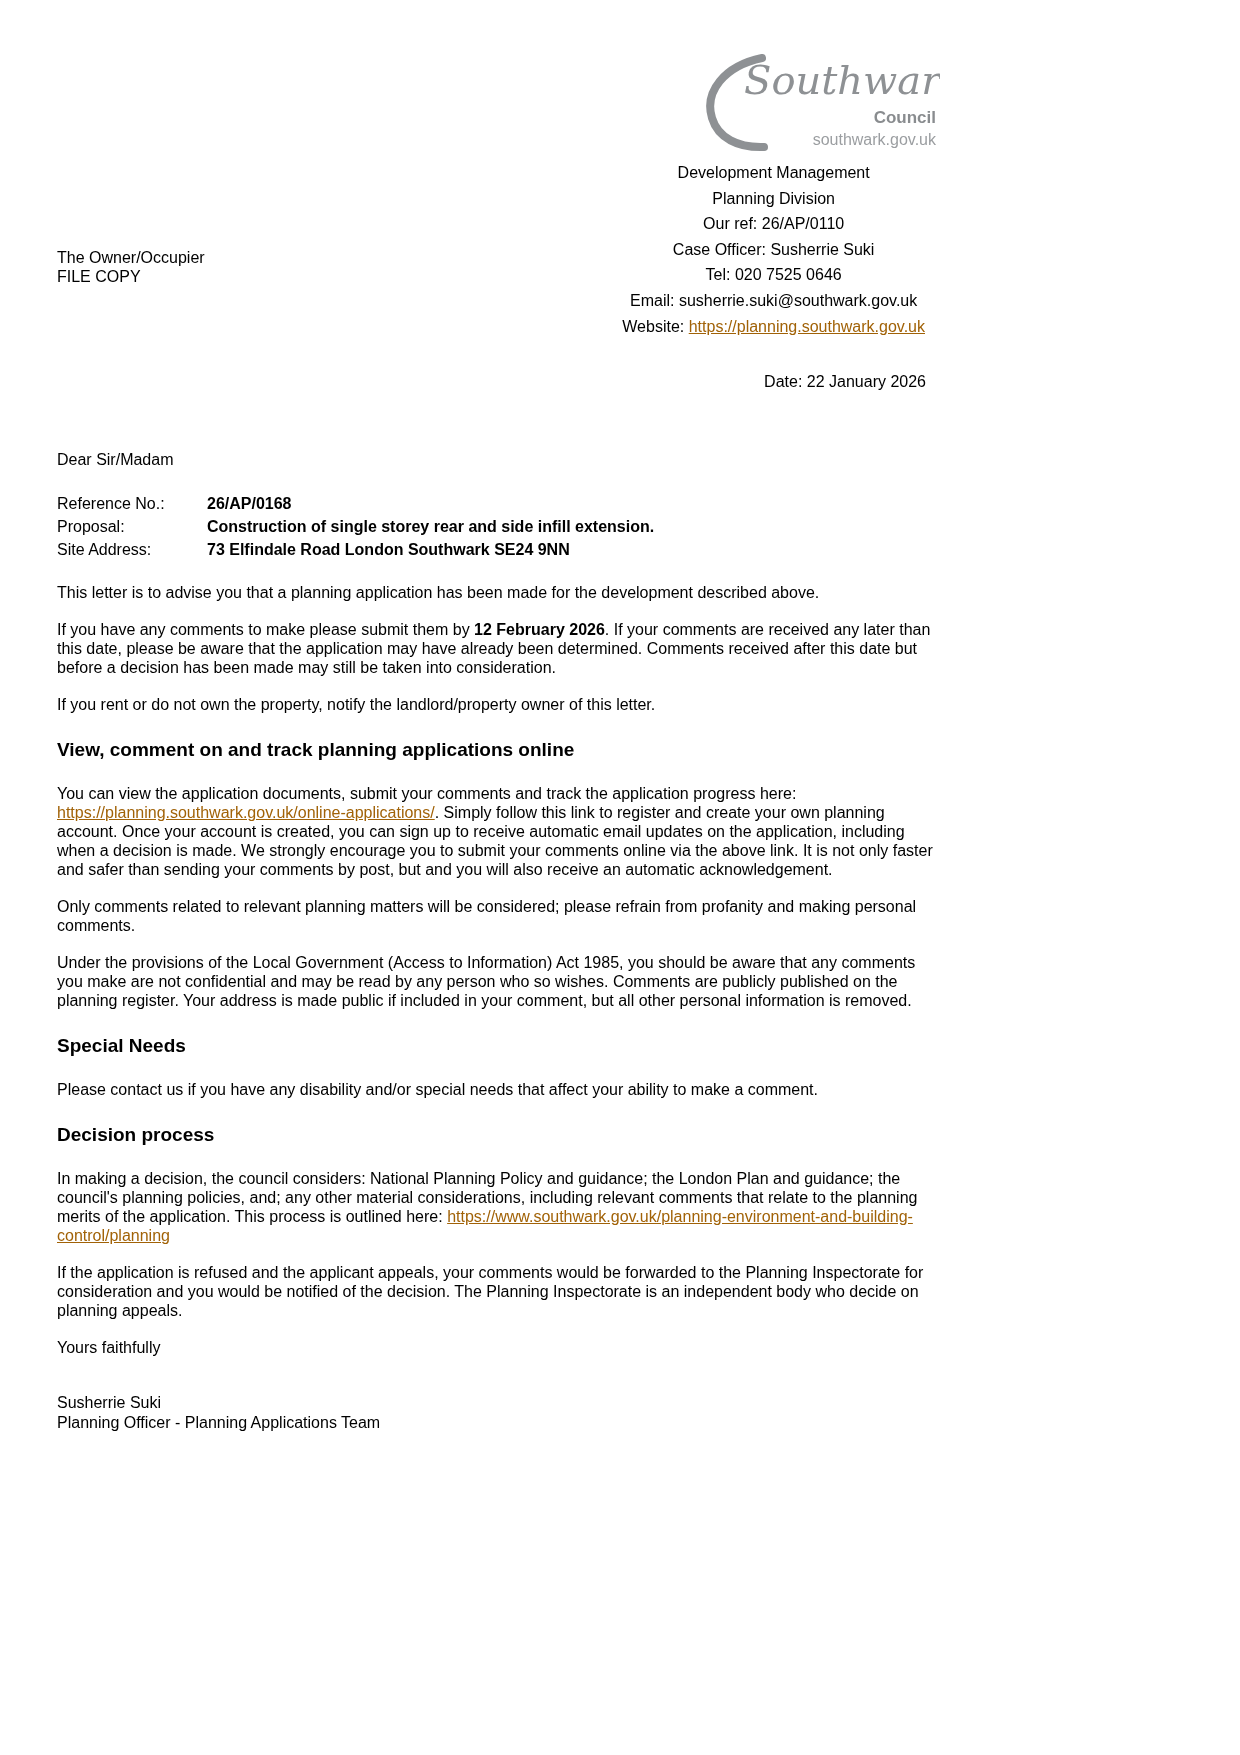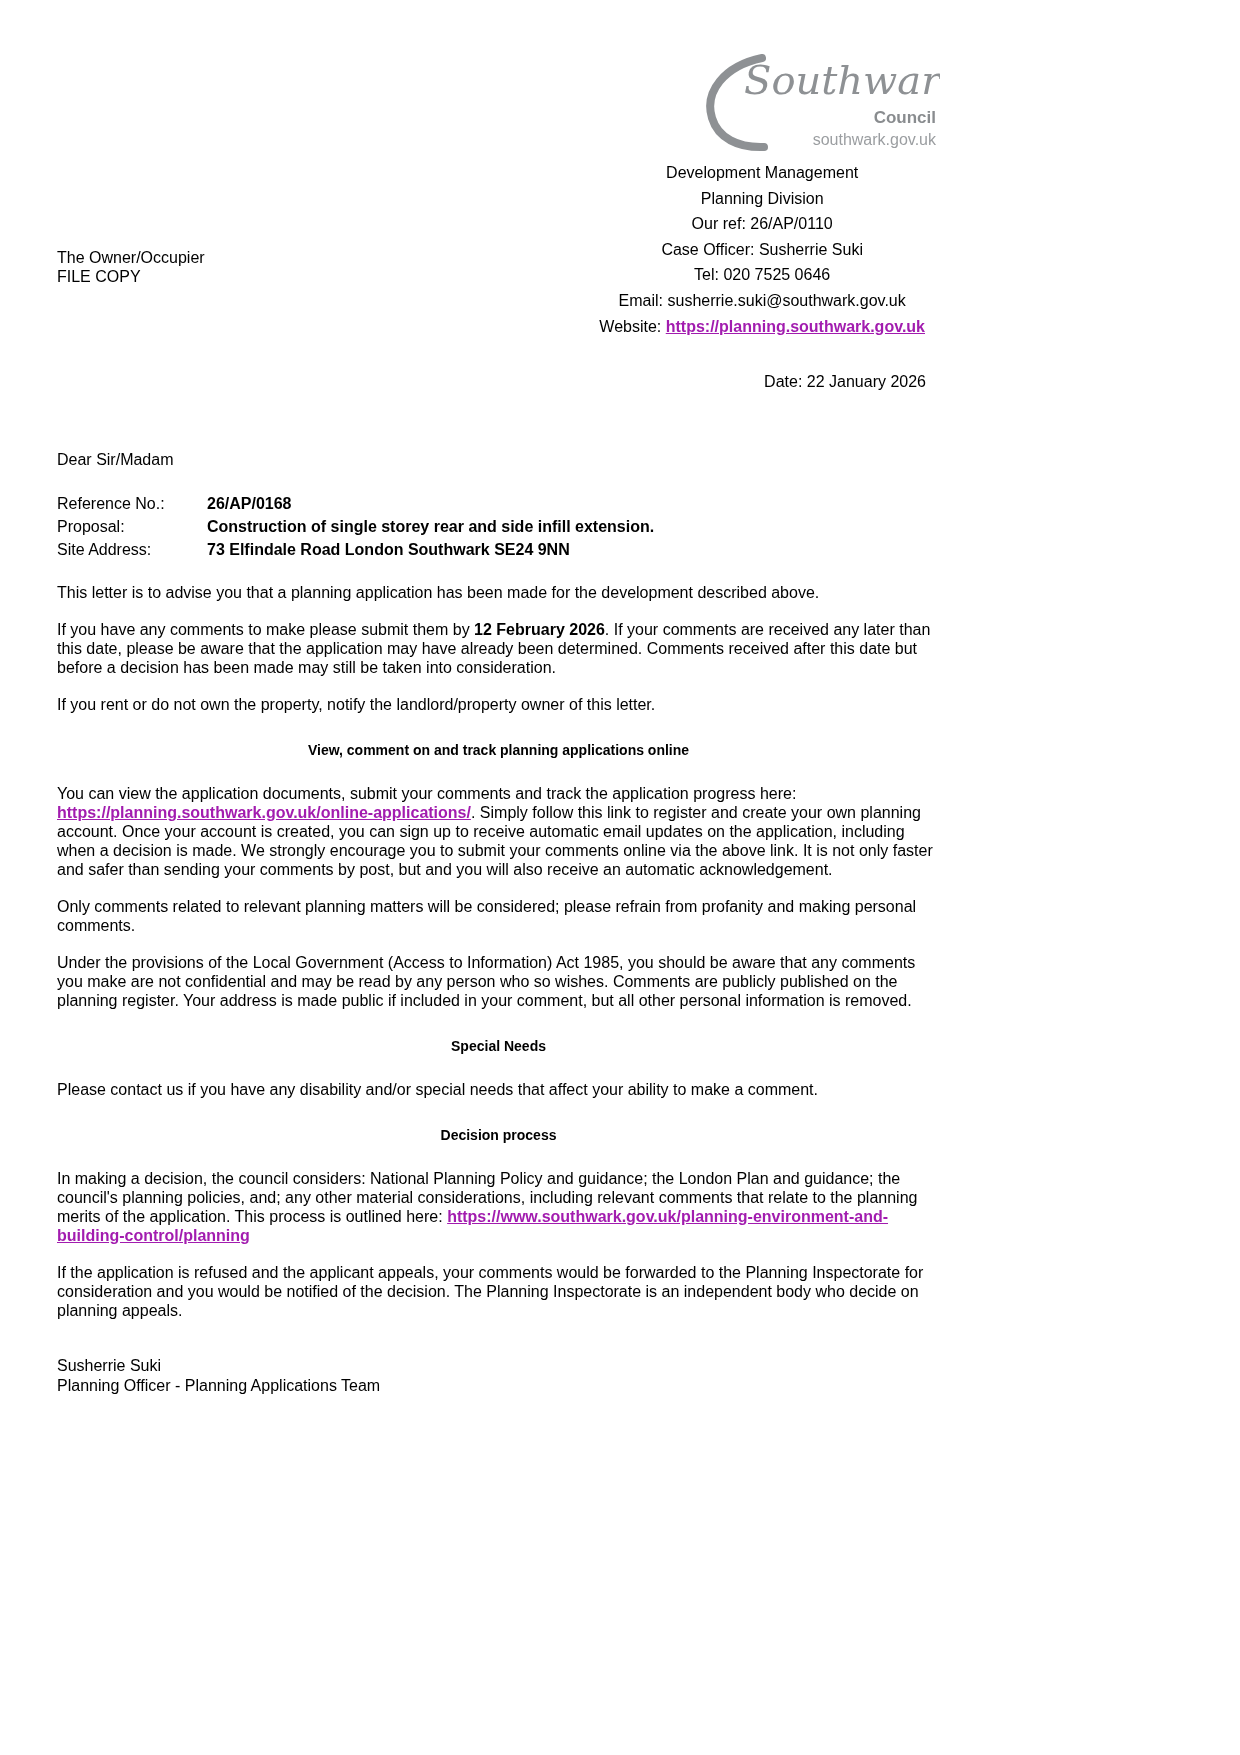--- a/index.html
+++ b/index.html
@@ -49,26 +49,25 @@
 
   .main { margin-left:57px; width:883px; }
 
   .ref-table { margin-bottom:22px; }
   .ref-row { display:flex; line-height:23px; }
   .ref-label { width:150px; flex:0 0 150px; }
   .ref-value { flex:1;font-weight:bold; }
 
   p.para { margin:18px 0; }
   h2.sec-heading {
-    font-size:14px;
+    font-size:19px;
     margin:26px 0 24px 0;
     line-height:20px;
-    text-align:center;
   }
-  a.doc-link { color:#a21caf; text-decoration:underline;font-weight:bold; }
+  a.doc-link { color:#a16207; text-decoration:underline; }
   .bold { font-weight:bold; }
   .sig-block { margin-top:36px; line-height:20px; }
   .closing { margin-top:34px; }
 </style>
 </head>
 <body>
 
 <div class="page">
 
   <div class="top-section">
@@ -136,20 +135,21 @@
     <h2 class="sec-heading">Special Needs</h2>
 
     <p class="para">Please contact us if you have any disability and/or special needs that affect your ability to make a comment.</p>
 
     <h2 class="sec-heading">Decision process</h2>
 
     <p class="para"><span>In making a decision, the council considers: National Planning Policy and guidance; the London Plan and guidance; the council's planning policies, and; any other material considerations, including relevant comments that relate to the planning merits of the application. This process is outlined here: </span><a href="#" class="doc-link">https://www.southwark.gov.uk/planning-environment-and-building-control/planning</a></p>
 
     <p class="para">If the application is refused and the applicant appeals, your comments would be forwarded to the Planning Inspectorate for consideration and you would be notified of the decision. The Planning Inspectorate is an independent body who decide on planning appeals.</p>
 
+    <p class="para closing">Yours faithfully</p>
 
     <div class="sig-block">
       <div>Susherrie Suki</div>
       <div>Planning Officer - Planning Applications Team</div>
     </div>
 
   </div>
 </div>
 
 </body></html>

